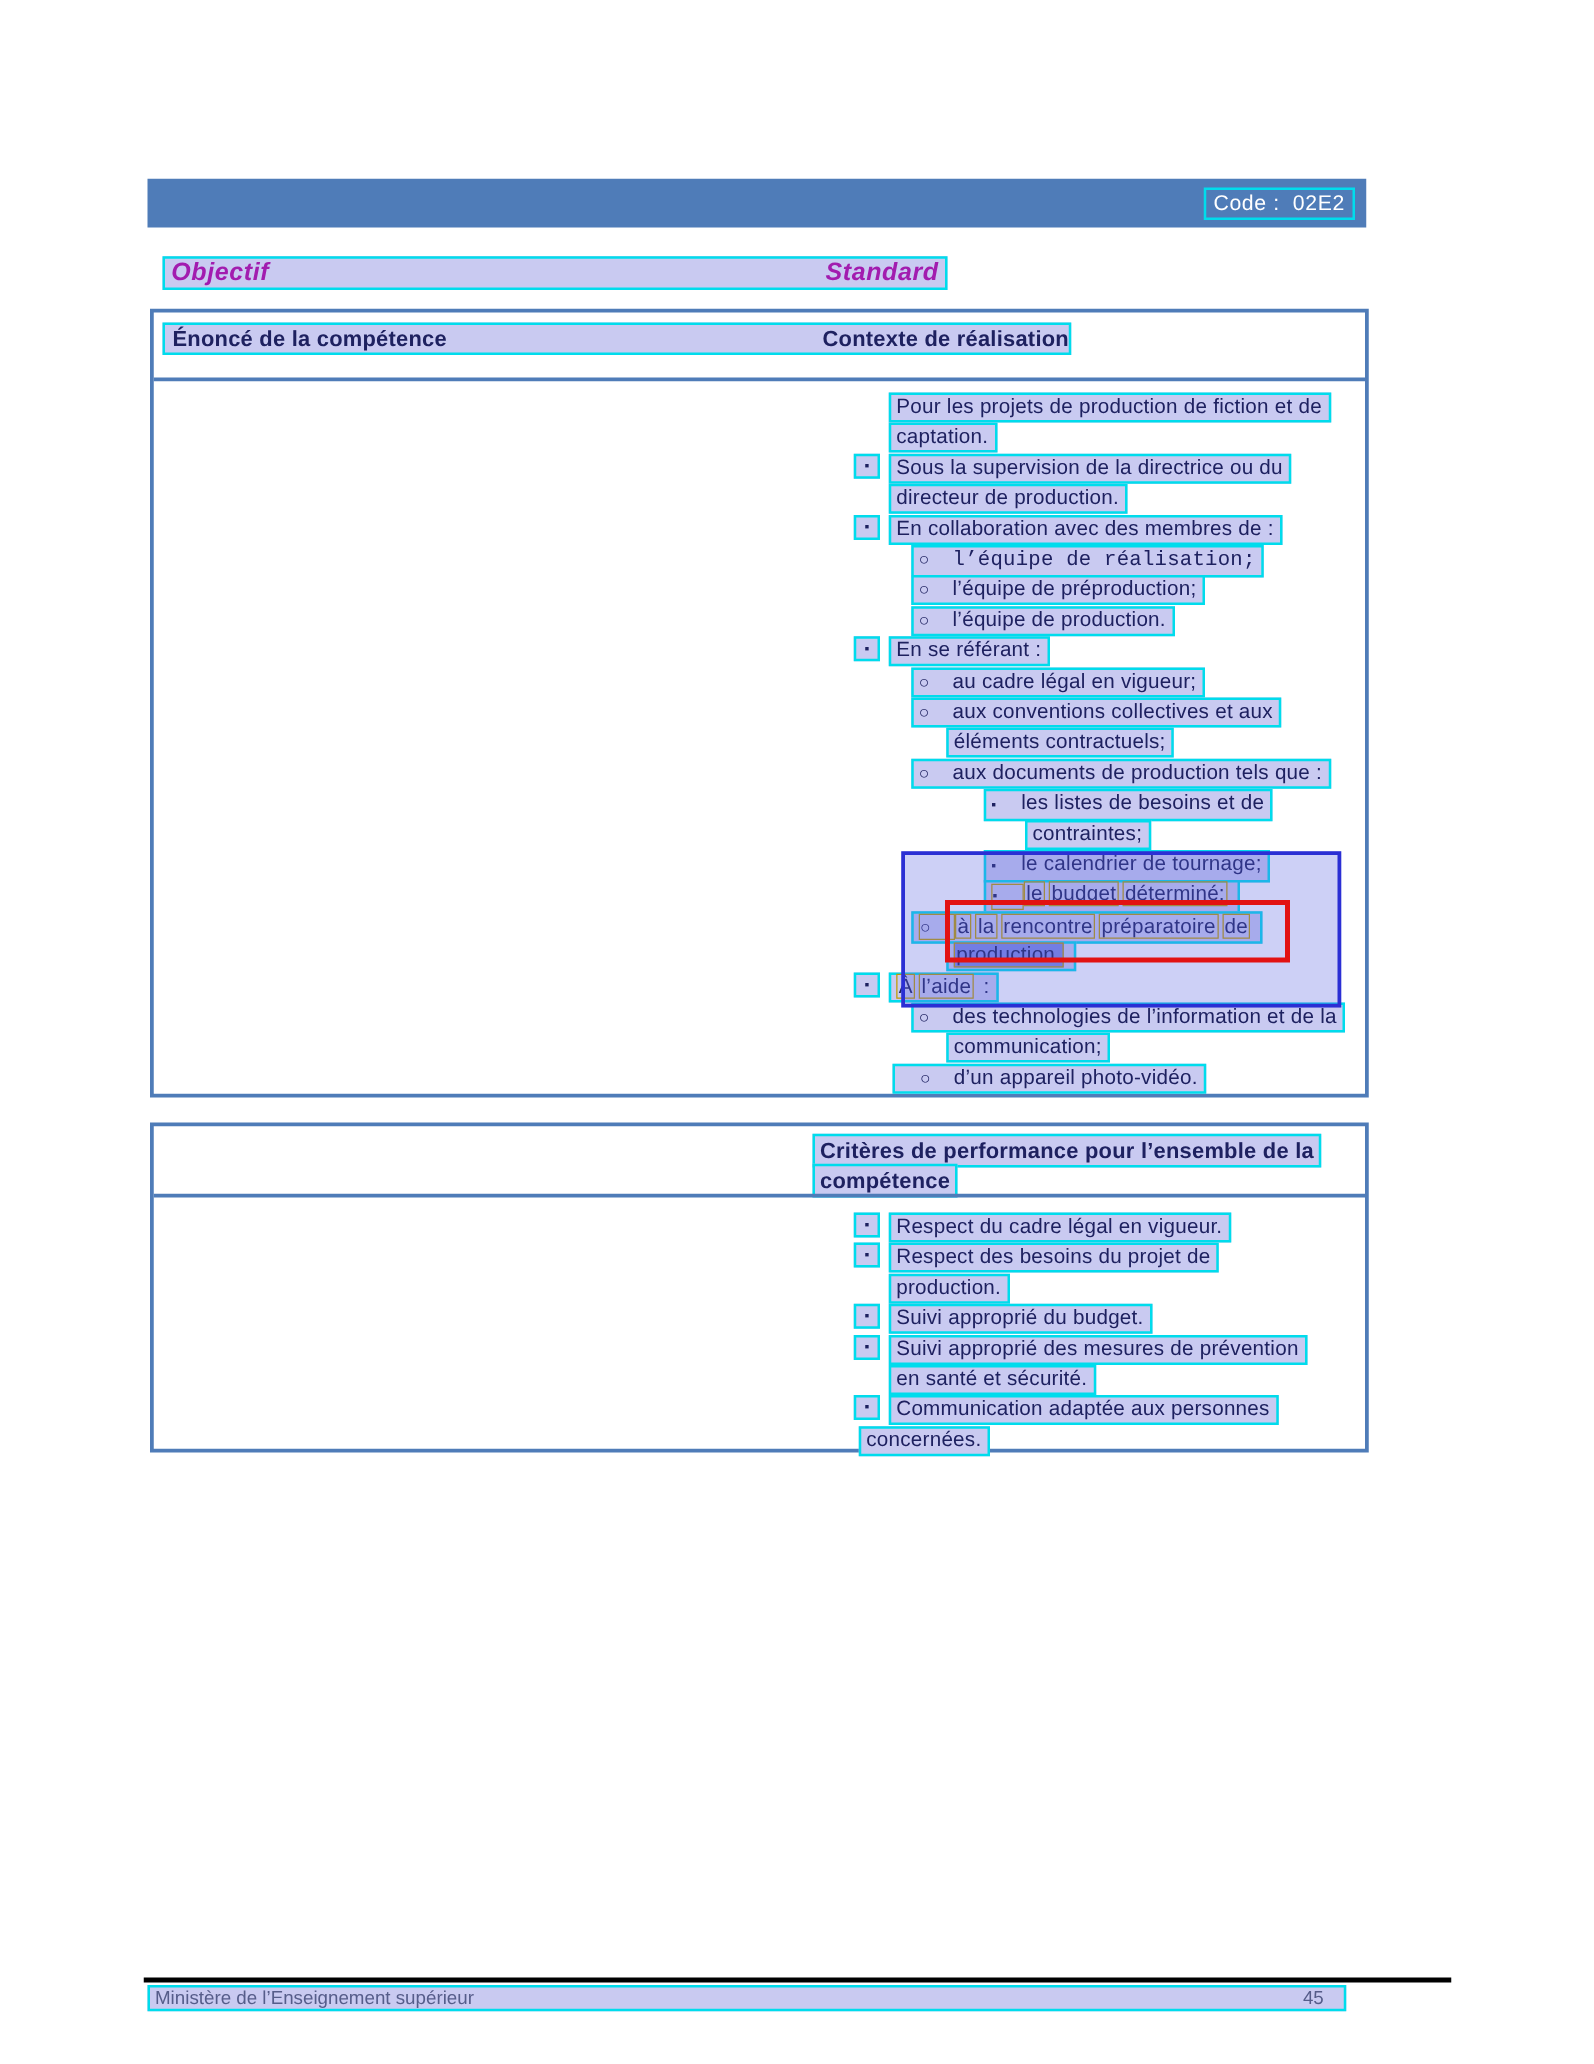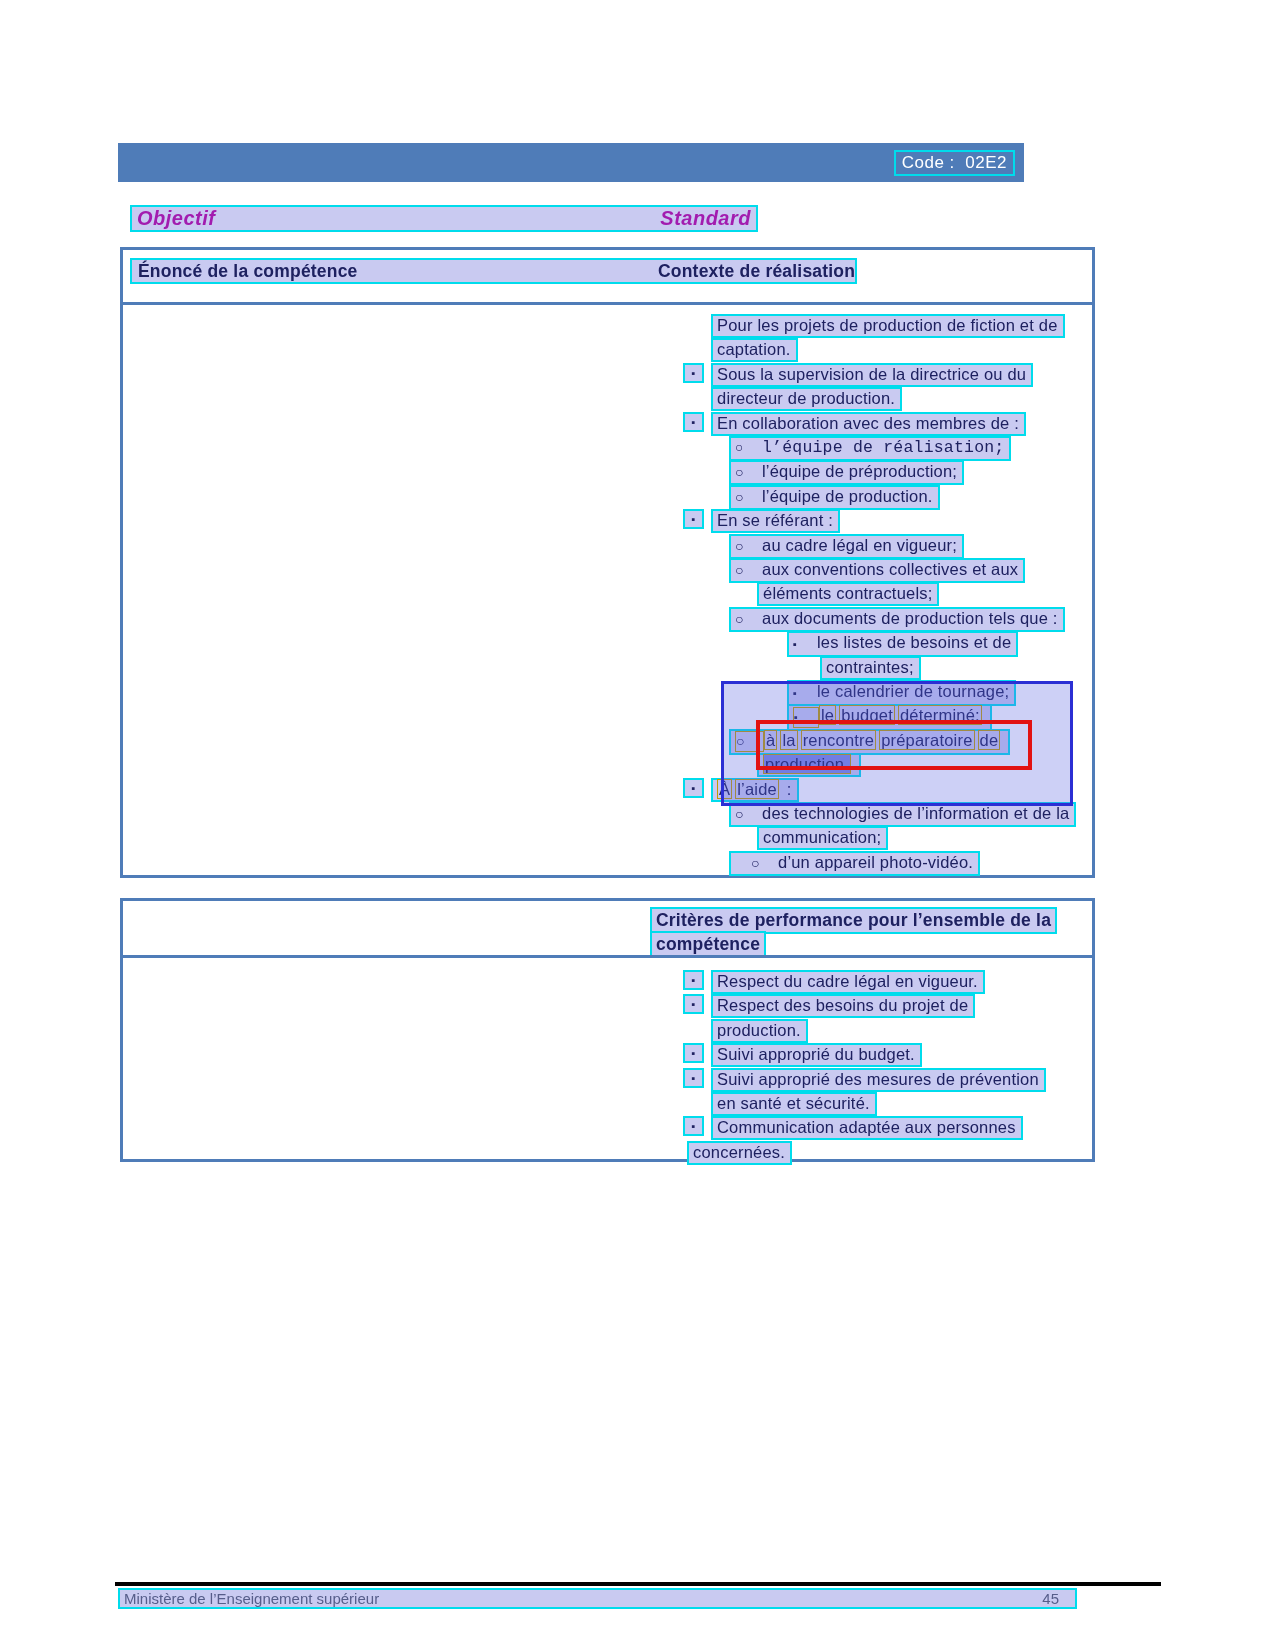--- a/index.html
+++ b/index.html
@@ -1,20 +1,20 @@
 <!DOCTYPE html>
 <html><head>
 <meta charset="utf-8">
 <style>
   html,body{margin:0;padding:0;background:#ffffff;}
   .page{position:relative;width:1275px;height:1651px;background:#ffffff;
         font-family:"Liberation Sans",sans-serif;overflow:hidden;}
 
   
-  .topbar{position:absolute;left:118px;top:143px;width:906px;height:39px;background:#4f7cb8;}
+  .topbar{position:absolute;left:118px;top:143px;width:975px;height:39px;background:#4f7cb8;}
   .codebox{position:absolute;right:9px;top:7px;border:2px solid #00dcec;color:#ffffff;
            font-size:17px;padding:1px 6px;white-space:pre;letter-spacing:.5px;}
 
   
   .objbar{position:absolute;left:130px;top:205px;width:628px;height:27px;background:#c9caf1;
           border:2px solid #00dcec;display:flex;justify-content:space-between;align-items:center;
           padding:0 5px;box-sizing:border-box;}
   .objbar span{font-size:20px;font-weight:bold;font-style:italic;color:#a21caf;letter-spacing:.5px;}
 
   
@@ -150,21 +150,21 @@
           <span class="bbox">▪</span>
           <span class="tbox" style="left: 588px;"><span class="wtok">À</span><span class="wtok">l’aide</span> :</span>
         </div>
         <div class="line" style="top: 552px;">
           <span class="tbox" style="left: 606px;"><span class="blt">○</span>des technologies de l’information et de la</span>
         </div>
         <div class="line" style="top: 576.4px;">
           <span class="tbox" style="left: 634px;">communication;</span>
         </div>
         <div class="line" style="top: 600.8px;">
-          <span class="tbox" style="left: 606px; padding-left: 20px;"><span class="blt">○</span>d’un appareil photo-vidéo.</span>
+          <span class="tbox" style="left: 591px; padding-left: 20px;"><span class="blt">○</span>d’un appareil photo-vidéo.</span>
         </div>
       </div>
 
     <div class="region-overlay"></div>
     <div class="focus-box"></div>
   </div>
 
   <div class="tbl tbl2">
     <span class="t2h hl bhead" style="top:6px;">Critères de performance pour l’ensemble de la</span>
     <span class="t2h hl bhead" style="top:30px;">compétence</span>

